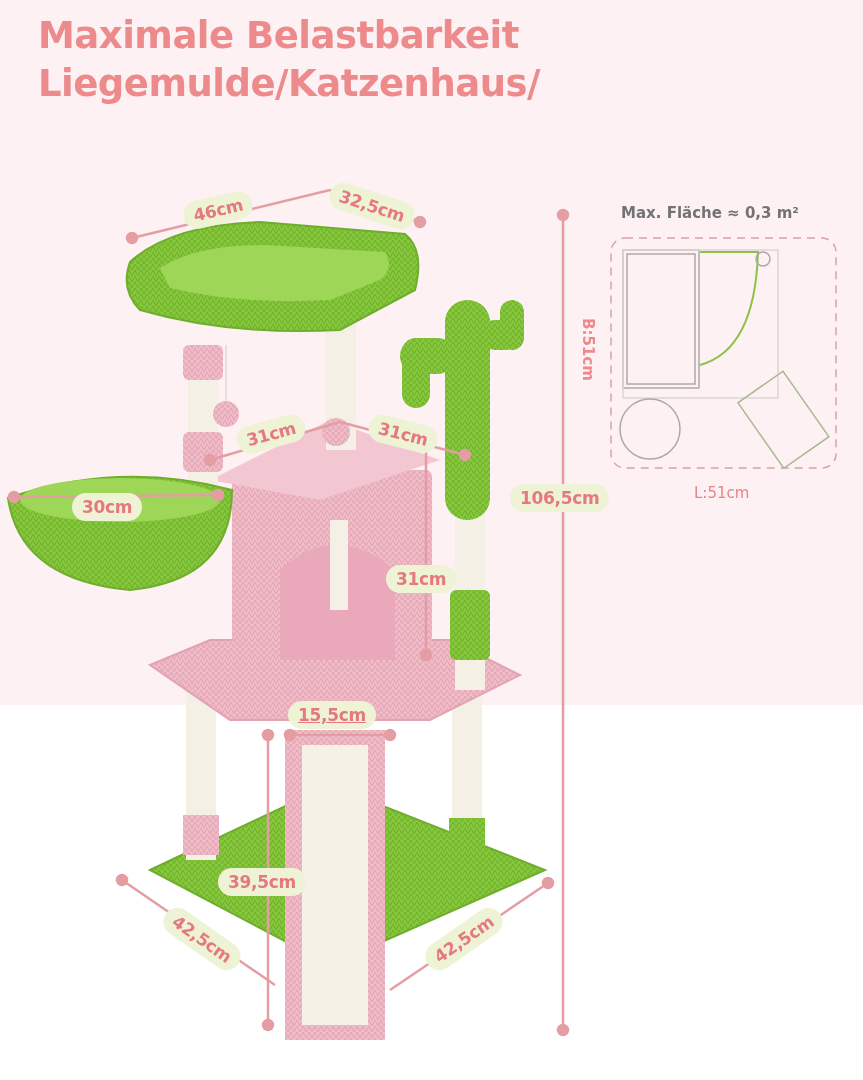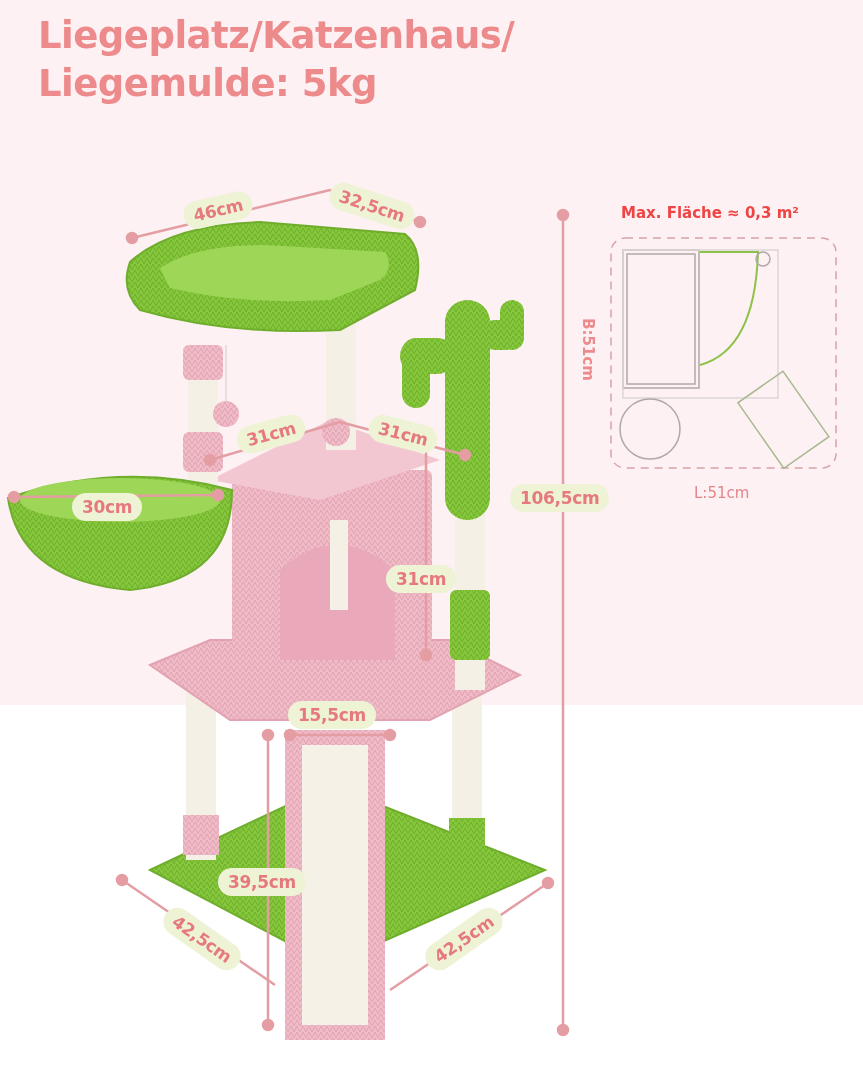--- a/index.html
+++ b/index.html
@@ -3,31 +3,31 @@
 <meta charset="utf-8">
 <style>
   html, body { margin: 0; padding: 0; }
   body { width: 863px; height: 1080px; position: relative; overflow: hidden; background: #ffffff; font-family: "DejaVu Sans", sans-serif; }
   .bg-top { position: absolute; left: 0; top: 0; width: 863px; height: 705px; background: #fdf1f3; }
   .headline { position: absolute; left: 38px; top: 12px; margin: 0; color: #ec8a8c; font-weight: bold; font-size: 37px; line-height: 48px; letter-spacing: -0.5px; }
   .headline span { display: block; }
   svg.art { position: absolute; left: 0; top: 0; }
   .pill { position: absolute; background: #eef3d6; color: #e5797f; font-weight: bold; font-size: 17px; line-height: 24px; padding: 2px 10px; border-radius: 14px; white-space: nowrap; letter-spacing: -0.3px; }
   .vert-label { position: absolute; color: #ec8a8c; font-weight: bold; font-size: 15px; transform: rotate(90deg); transform-origin: left top; white-space: nowrap; }
-  .area-title { position: absolute; left: 621px; top: 204px; color: #ef4444; font-weight: bold; font-size: 15px; white-space: nowrap; }
+  .area-title { position: absolute; left: 621px; top: 204px; color: #737373; font-weight: bold; font-size: 15px; white-space: nowrap; }
   .area-l { position: absolute; left: 694px; top: 484px; color: #e5858a; font-weight: normal; font-size: 15px; white-space: nowrap; }
 </style>
 </head>
 <body>
 
 <div class="bg-top"></div>
 
 <h1 class="headline">
-  <span>Liegeplatz/Katzenhaus/</span>
-  <span>Liegemulde: 5kg</span>
+  <span>Maximale Belastbarkeit</span>
+  <span>Liegemulde/Katzenhaus/</span>
 </h1>
 
 <svg class="art" width="863" height="1080" viewBox="0 0 863 1080">
   <defs>
     <pattern id="greenTex" width="6" height="6" patternUnits="userSpaceOnUse">
       <rect width="6" height="6" fill="#86c83c"></rect>
       <path d="M0 6 L3 0 L6 6" stroke="#6fae2c" stroke-width="1" fill="none"></path>
     </pattern>
     <pattern id="pinkTex" width="6" height="6" patternUnits="userSpaceOnUse">
       <rect width="6" height="6" fill="#f0bcc8"></rect>
@@ -116,20 +116,20 @@
   </g>
 </svg>
 
 <div class="pill" style="left:183px;top:196px;transform:rotate(-13deg);">46cm</div>
 <div class="pill" style="left:328px;top:192px;transform:rotate(18deg);">32,5cm</div>
 <div class="pill" style="left:236px;top:420px;transform:rotate(-15deg);">31cm</div>
 <div class="pill" style="left:368px;top:420px;transform:rotate(14deg);">31cm</div>
 <div class="pill" style="left:72px;top:483px;margin-top:10px;">30cm</div>
 <div class="pill" style="left:510px;top:484px;text-align:right;">106,5cm</div>
 <div class="pill" style="left:386px;top:565px;">31cm</div>
-<div class="pill" style="left:288px;top:701px;">15,5cm</div>
+<div class="pill" style="left:288px;top:701px;text-decoration:underline;">15,5cm</div>
 <div class="pill" style="left:218px;top:868px;">39,5cm</div>
 <div class="pill" style="left:158px;top:925px;transform:rotate(35deg);">42,5cm</div>
 <div class="pill" style="left:420px;top:925px;transform:rotate(-35deg);">42,5cm</div>
 
 <div class="area-title">Max. Fläche ≈ 0,3 m²</div>
 <div class="vert-label" style="left:597px;top:318px;">B:51cm</div>
 <div class="area-l">L:51cm</div>
 
 </body></html>

